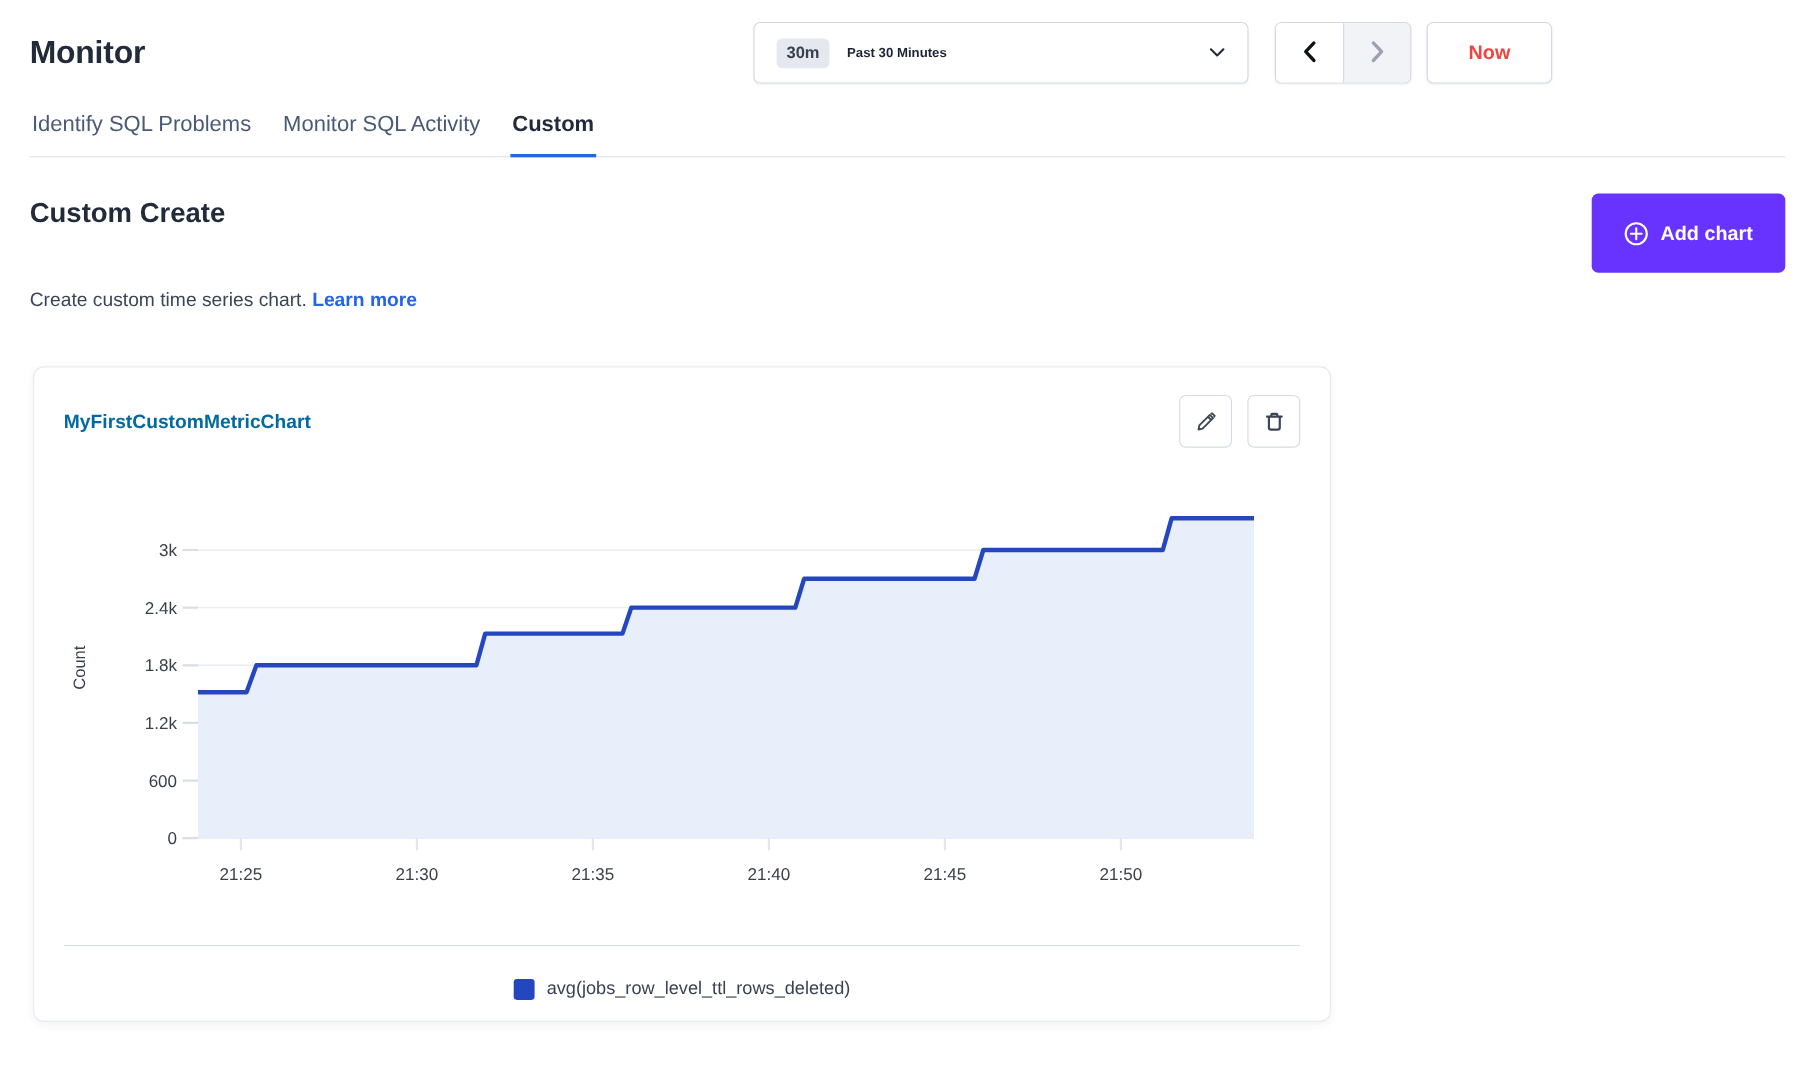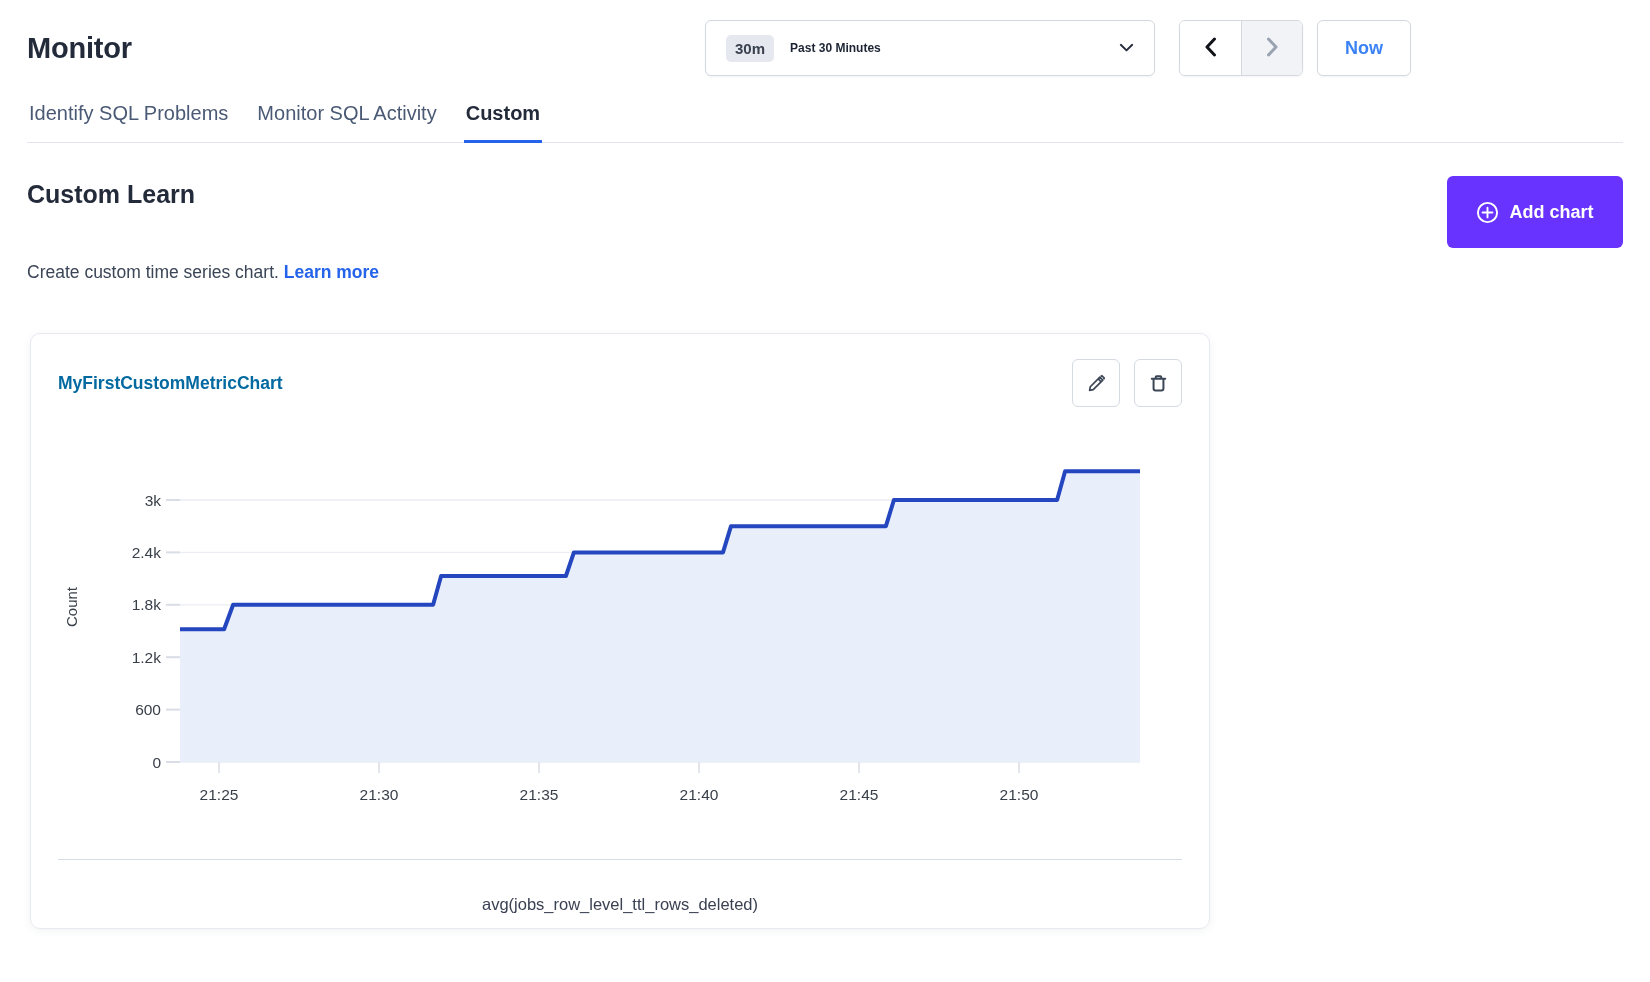--- a/index.html
+++ b/index.html
@@ -43,23 +43,23 @@
     display:flex;margin-left:24px;height:56px;border:1px solid var(--border);
     border-radius:6px;overflow:hidden;box-shadow:0 1px 2px rgba(20,30,50,.05);
   }
   .arrow-btn{
     width:61px;height:100%;display:flex;align-items:center;justify-content:center;
     background:#fff;border:none;cursor:pointer;padding:0;
   }
   .arrow-btn + .arrow-btn{border-left:1px solid var(--border);}
   .arrow-btn.disabled{background:#F1F3F7;cursor:default;}
   .now-btn{
-    margin-left:14px;width:94px;height:56px;border:1px solid var(--border);
+    margin-left:14px;width:114px;height:56px;border:1px solid var(--border);
     border-radius:6px;background:#fff;font-family:inherit;
-    font-size:18px;font-weight:600;color:#3b82f6;cursor:pointer;
+    font-size:18px;font-weight:600;color:#ef4444;cursor:pointer;
     box-shadow:0 1px 2px rgba(20,30,50,.05);
   }
   
   .tabs{
     display:flex;gap:25px;margin:14px 27px 0 27px;
     border-bottom:1px solid #E1E4EA;
   }
   .tab{
     font-size:20px;color:#4A5A75;padding:10px 2px 15px 2px;cursor:pointer;
     border-bottom:3px solid transparent;margin-bottom:-1px;white-space:nowrap;
@@ -100,21 +100,21 @@
     border-radius:6px;display:flex;align-items:center;justify-content:center;
     cursor:pointer;padding:0;
   }
   .chart-svg{position:absolute;left:0;top:0;}
   .card-divider{
     position:absolute;left:27px;right:27px;top:525px;height:0;
     border-top:1px solid #D7DDE6;
   }
   .legend{
     position:absolute;left:0;right:0;top:550px;height:30px;
-    display:flex;align-items:center;justify-content:center;gap:11px;flex-direction:column;
+    display:flex;align-items:center;justify-content:center;gap:11px;
   }
   .legend-swatch{width:19px;height:19px;border-radius:3px;background:#2446BE;}
   .legend-label{font-size:16.5px;color:#3A4152;}
 </style>
 </head>
 <body>
 
 <div class="header">
   <h1 class="page-title">Monitor</h1>
 
@@ -150,21 +150,21 @@
   </div>
 </div>
 
 <div class="tabs">
   <div class="tab">Identify SQL Problems</div>
   <div class="tab">Monitor SQL Activity</div>
   <div class="tab active">Custom</div>
 </div>
 
 <div class="section-head">
-  <h2 class="section-title">Custom Learn</h2>
+  <h2 class="section-title">Custom Create</h2>
   <button class="add-chart-btn">
     <span style="display:flex;">
       <svg width="23" height="23" viewBox="0 0 23 23">
         <circle cx="11.5" cy="11.5" r="9.6" fill="none" stroke="#ffffff" stroke-width="1.9"></circle>
         <path d="M11.5 6.6 V16.4 M6.6 11.5 H16.4" stroke="#ffffff" stroke-width="1.9" stroke-linecap="round"></path>
       </svg>
     </span>
     <span>Add chart</span>
   </button>
 </div>

